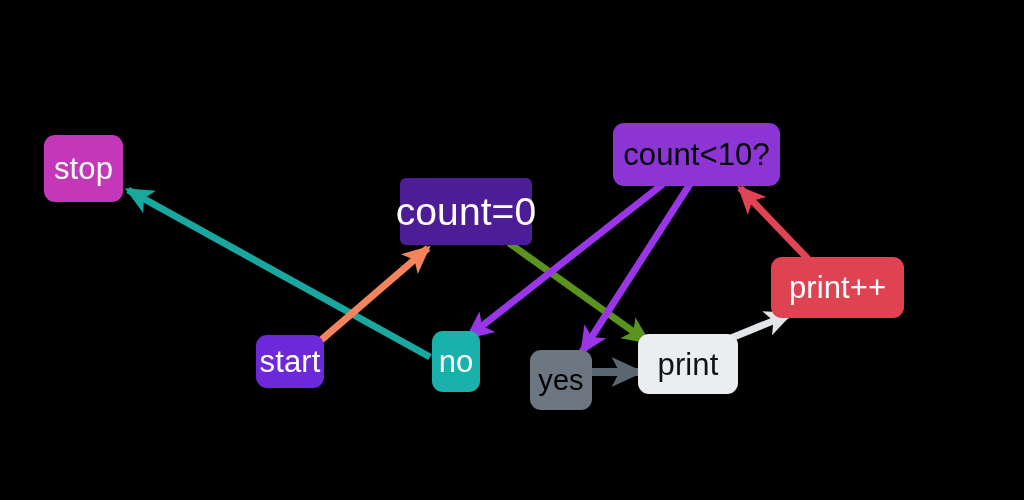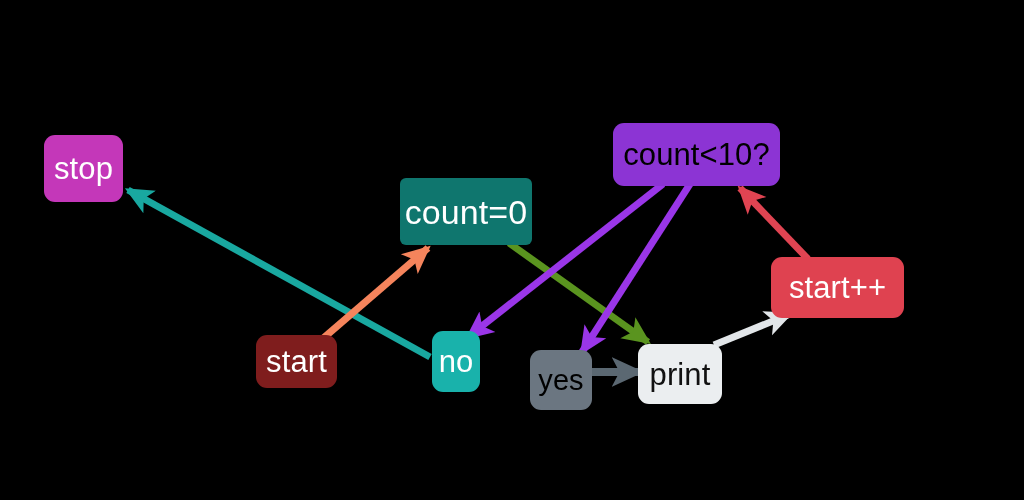--- a/index.html
+++ b/index.html
@@ -77,35 +77,35 @@
       <line x1="663" y1="184" x2="468" y2="337" stroke="#9a36e8" stroke-width="7" stroke-linecap="butt" marker-end="url(#ah-3)"></line>
       <line x1="690" y1="184" x2="582" y2="352" stroke="#9a36e8" stroke-width="7" stroke-linecap="butt" marker-end="url(#ah-4)"></line>
       <line x1="588" y1="372" x2="640" y2="372" stroke="#5b6872" stroke-width="8" stroke-linecap="butt" marker-end="url(#ah-5)"></line>
       <line x1="714" y1="345" x2="790" y2="314" stroke="#e2e6e9" stroke-width="7" stroke-linecap="butt" marker-end="url(#ah-6)"></line>
       <line x1="808" y1="259" x2="740" y2="188" stroke="#e04452" stroke-width="7" stroke-linecap="butt" marker-end="url(#ah-7)"></line>
     </svg>
   <div id="node-layer">
       <div class="node" style="left: 44px; top: 135px; width: 79px; height: 67px; background: rgb(196, 55, 185); color: rgb(255, 255, 255); font-size: 31px;">
         <span class="node-label">stop</span>
       </div>
-      <div class="node" style="left: 400px; top: 178px; width: 132px; height: 67px; background: #0f766e; color: rgb(255, 255, 255); font-size: 34px; border-radius: 6px;">
+      <div class="node" style="left: 400px; top: 178px; width: 132px; height: 67px; background: #4c1d95; color: rgb(255, 255, 255); font-size: 39px; border-radius: 6px;">
         <span class="node-label">count=0</span>
       </div>
       <div class="node" style="left: 613px; top: 123px; width: 167px; height: 63px; background: rgb(140, 52, 212); color: #000000; font-size: 31px;">
         <span class="node-label">count&lt;10?</span>
       </div>
       <div class="node" style="left: 771px; top: 257px; width: 133px; height: 61px; background: rgb(223, 66, 80); color: rgb(255, 255, 255); font-size: 31px;">
-        <span class="node-label">start++</span>
+        <span class="node-label">print++</span>
       </div>
-      <div class="node" style="left: 256px; top: 335px; width: 81px; height: 53px; background: #7f1d1d; color: rgb(255, 255, 255); font-size: 31px;">
+      <div class="node" style="left: 256px; top: 335px; width: 68px; height: 53px; background: #6d28d9; color: rgb(255, 255, 255); font-size: 31px;">
         <span class="node-label">start</span>
       </div>
       <div class="node" style="left: 424px; top: 331px; width: 48px; height: 61px; background: rgb(25, 178, 171); color: rgb(255, 255, 255); font-size: 31px; margin-left: 8px;">
         <span class="node-label">no</span>
       </div>
       <div class="node" style="left: 530px; top: 350px; width: 62px; height: 60px; background: rgb(107, 118, 129); color: #000000; font-size: 29px;">
         <span class="node-label">yes</span>
       </div>
-      <div class="node" style="left: 638px; top: 344px; width: 84px; height: 60px; background: rgb(235, 238, 240); color: rgb(17, 17, 17); font-size: 31px;">
+      <div class="node" style="left: 638px; top: 334px; width: 100px; height: 60px; background: rgb(235, 238, 240); color: rgb(17, 17, 17); font-size: 31px;">
         <span class="node-label">print</span>
       </div>
     </div>
 </div>
 
 </body></html>

